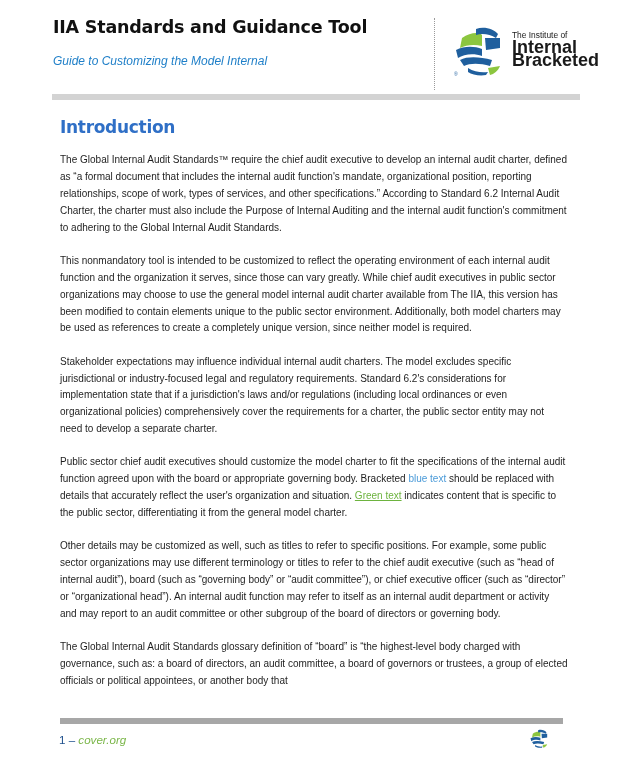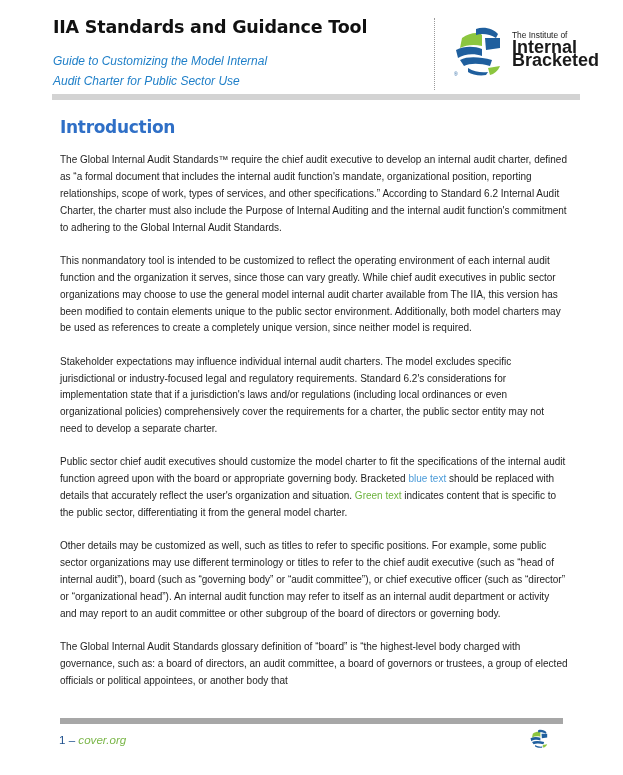--- a/index.html
+++ b/index.html
@@ -19,36 +19,35 @@
   .logo-text { position:absolute; left:512px; top:31px; line-height:1; color:#1a1a1a; }
   .logo-text .small { font-size:8.4px; display:block; margin-bottom:2px; }
   .logo-text .big { font-size:18px; font-weight:bold; display:block; line-height:13px; }
 
   .intro { position:absolute; left:60px; top:117px; font-size:17px; font-weight:bold; color:#2f6fc6;
            font-family:"DejaVu Sans", sans-serif; letter-spacing:-0.3px; }
 
   .content { position:absolute; left:60px; top:152px; width:508px; font-size:10px; line-height:16.9px; color:#1e1e1e; }
   .content p { margin:0 0 16.3px 0; }
   .blue { color:#4a9ad8; }
-  .green { color:#6db33f; }
+  .green { color:#6db33f;text-decoration:underline; }
 
   .ftr-band { position:absolute; left:60px; top:718px; width:503px; height:6px; background:#a7a7a7; }
   .ftr-text { position:absolute; left:59px; top:733px; font-size:11.6px; color:#1d4f8c; }
   .ftr-text .site { color:#7ab648; font-style:italic; }
   .ftr-logo { position:absolute; left:529px; top:728px; width:22px; height:22px; }
 </style>
 </head>
 <body>
 
 <div class="page">
 
   <div class="hdr-title">IIA Standards and Guidance Tool</div>
   <div class="hdr-sub">
     <div>Guide to Customizing the Model Internal</div>
-    <div>Audit Charter for Public Sector Use</div>
   </div>
 
   <div class="hdr-divider"></div>
 
   <svg class="logo" viewBox="0 0 58 52">
 
     <path d="M10 12 C 18 6, 28 6, 30 9 L 30 20 C 22 18, 14 19, 8 22 Z" fill="#8cc63f"></path>
 
     <path d="M24 3 C 32 0, 42 3, 46 8 L 44 12 C 38 8, 30 7, 24 9 Z" fill="#1f5f9e"></path>
 

